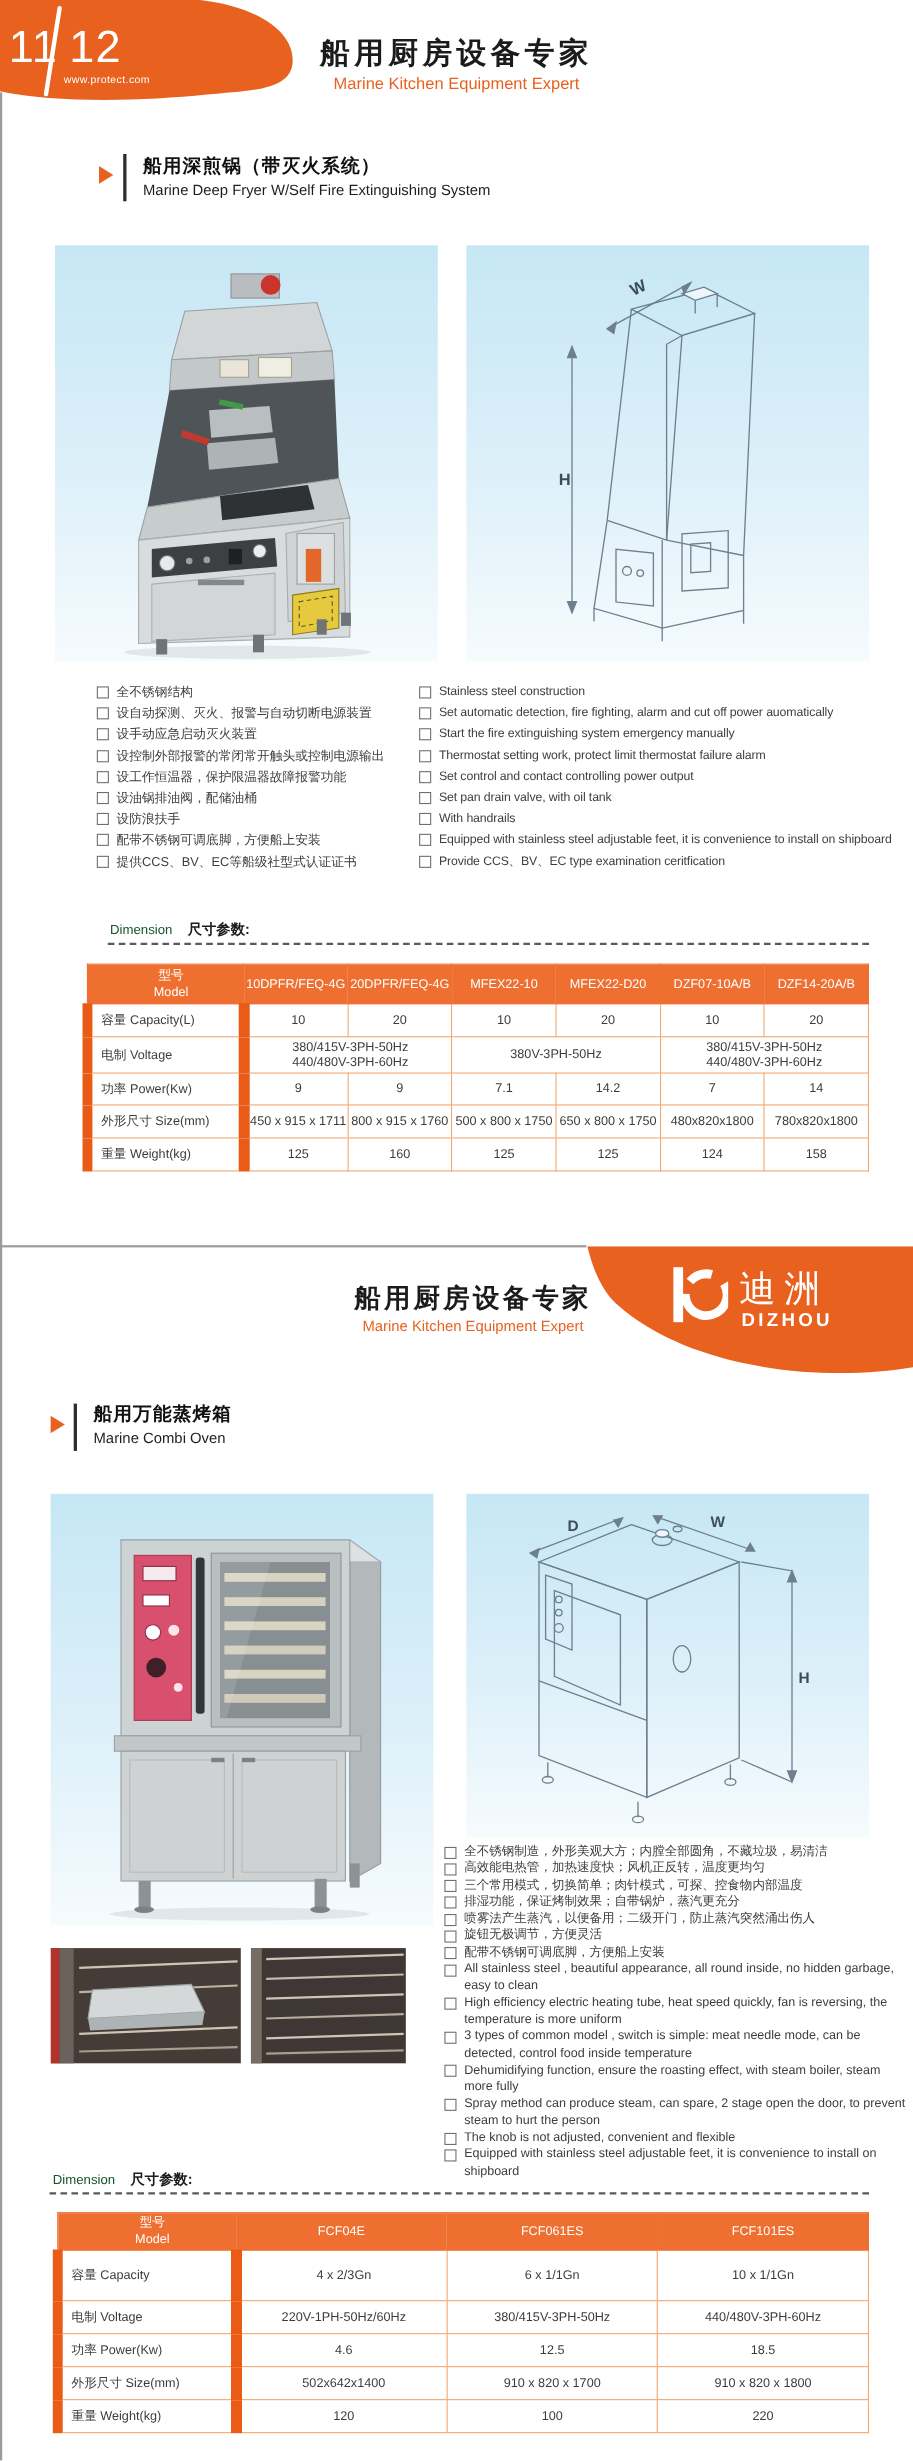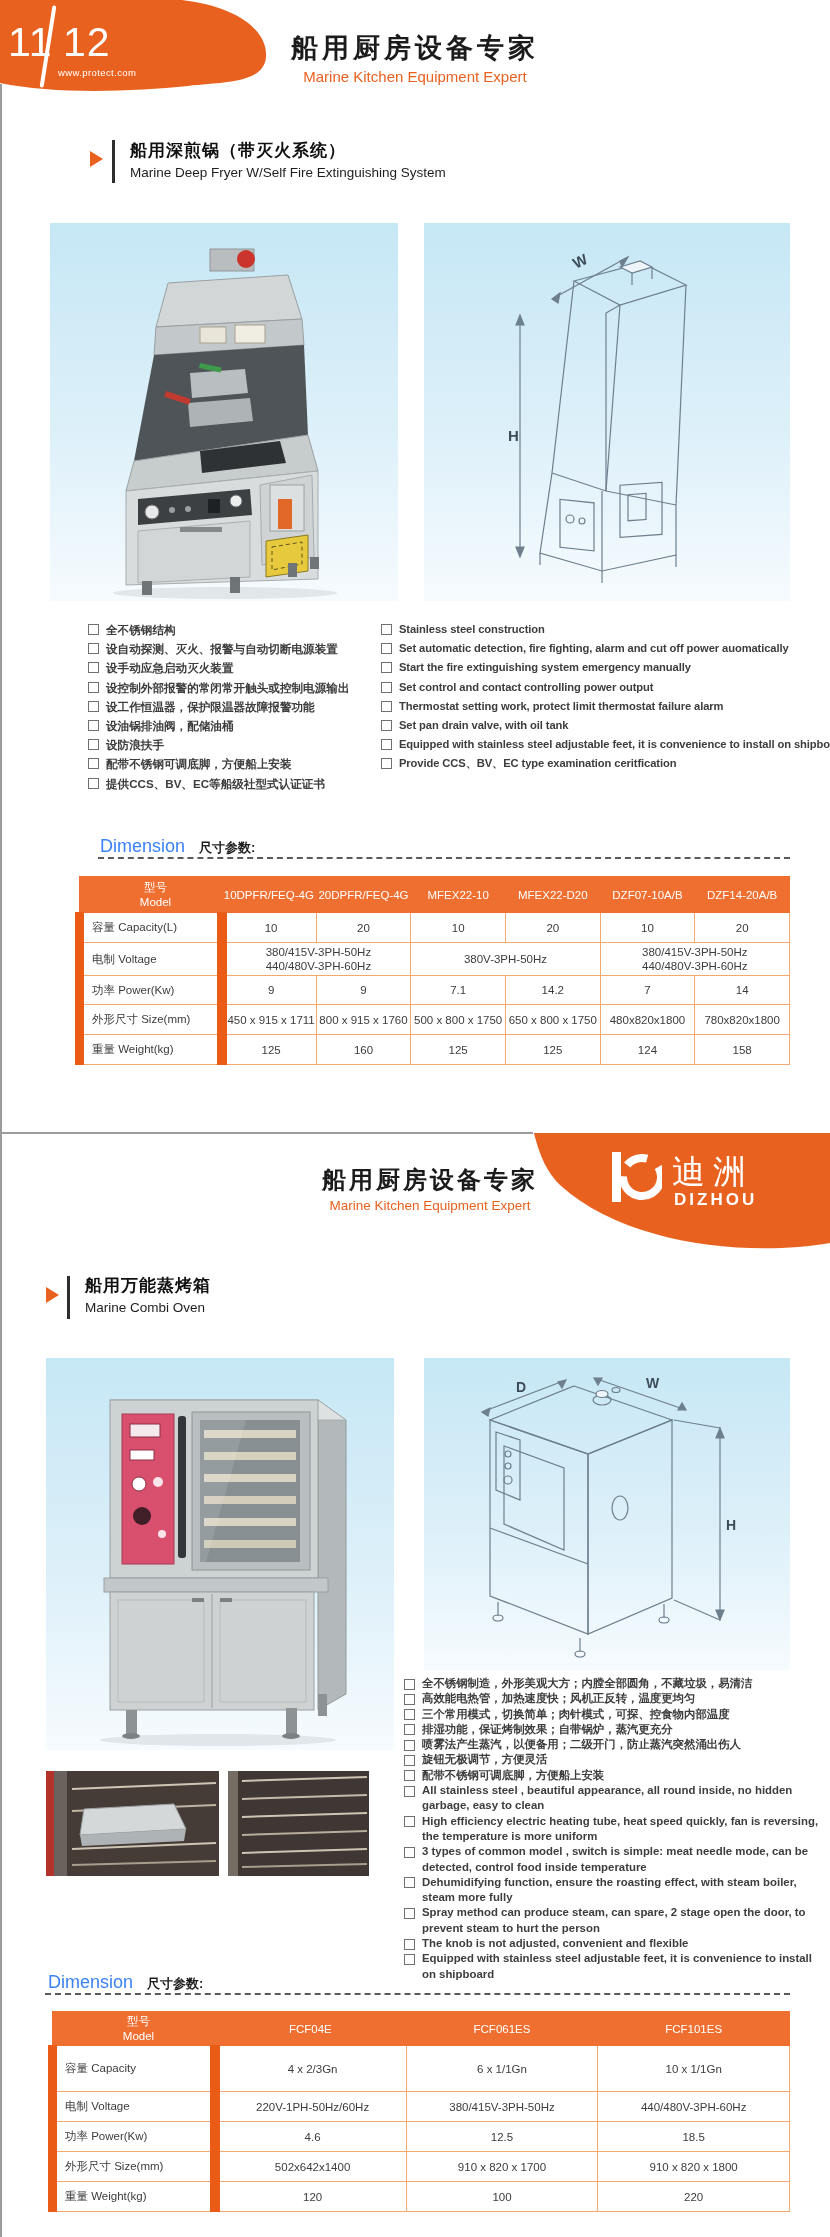--- a/index.html
+++ b/index.html
@@ -34,30 +34,30 @@
   
   .sec-tri{width:0;height:0;border-left:13px solid #e8611f;border-top:8px solid transparent;border-bottom:8px solid transparent;}
   .sec-bar{width:3px;height:43px;background:#2e2e2e;}
   .sec-cn{font-size:17px;font-weight:700;color:#101010;letter-spacing:1px;}
   .sec-en{font-size:13.5px;color:#1e1e1e;}
 
   
   .photo-box{background:linear-gradient(180deg,#c6e7f5 0%,#ddf0f9 55%,#f6fbfe 100%);}
 
   
-  ul.feat{list-style:none;margin:0;padding:0;font-weight:bold;}
+  ul.feat{list-style:none;margin:0;padding:0;}
   ul.feat li{position:relative;padding-left:18px;color:#3d3d3d;}
   .cbx{position:absolute;left:0;top:4px;width:9px;height:9px;border:1px solid #707070;background:#fff;}
   .feat1 li{line-height:19.2px;font-size:11.6px;white-space:nowrap;}
   .feat1en li{line-height:19.2px;font-size:11.2px;white-space:nowrap;letter-spacing:-0.1px;}
   .feat2 li{line-height:15.3px;font-size:11.4px;}
   .feat2 .cbx{top:2.5px;}
 
   
-  .dim-label-en{font-size:18px;color:#3b82f6;}
+  .dim-label-en{font-size:12px;color:#14532d;}
   .dim-label-cn{font-size:13px;font-weight:700;color:#1c1c1c;margin-left:14px;}
   .dashed-rule{border-top:2px dashed #5a5a5a;height:0;}
 
   
   table.dim-table{border-collapse:collapse;table-layout:fixed;width:100%;}
   table.dim-table td{font-size:11.5px;color:#3c3c3c;text-align:center;vertical-align:middle;
                      border:1px solid #f4a76f;background:#fff;padding:0;}
   table.dim-table tr.head td{background:#ee6f30;color:#fff;border:1px solid #ee6f30;}
   table.dim-table td.mod{text-align:center;padding-left:10px;line-height:1.3;}
   table.dim-table td.lbl{text-align:left;padding-left:8px;
@@ -170,23 +170,24 @@
         <li><span class="cbx"></span><span>设防浪扶手</span></li>
         <li><span class="cbx"></span><span>配带不锈钢可调底脚，方便船上安装</span></li>
         <li><span class="cbx"></span><span>提供CCS、BV、EC等船级社型式认证证书</span></li>
       </ul>
   </div>
   <div class="abs" style="left:381px;top:620px;width:449px;">
     <ul class="feat feat1en">
         <li><span class="cbx"></span><span>Stainless steel construction</span></li>
         <li><span class="cbx"></span><span>Set automatic detection, fire fighting, alarm and cut off power auomatically</span></li>
         <li><span class="cbx"></span><span>Start the fire extinguishing system emergency manually</span></li>
+        <li><span class="cbx"></span><span>Thermostat setting work, protect limit thermostat failure alarm</span></li>
         <li><span class="cbx"></span><span>Set control and contact controlling power output</span></li>
-        <li><span class="cbx"></span><span>Thermostat setting work, protect limit thermostat failure alarm</span></li>
         <li><span class="cbx"></span><span>Set pan drain valve, with oil tank</span></li>
+        <li><span class="cbx"></span><span>With handrails</span></li>
         <li><span class="cbx"></span><span>Equipped with stainless steel adjustable feet, it is convenience to install on shipboard</span></li>
         <li><span class="cbx"></span><span>Provide CCS、BV、EC type examination ceritfication</span></li>
       </ul>
   </div>
 
   <div class="abs" style="left:100px;top:836px;">
     <span class="dim-label-en">Dimension</span><span class="dim-label-cn">尺寸参数:</span>
   </div>
   <div class="abs dashed-rule" style="left:98px;top:857px;width:692px;"></div>
 

